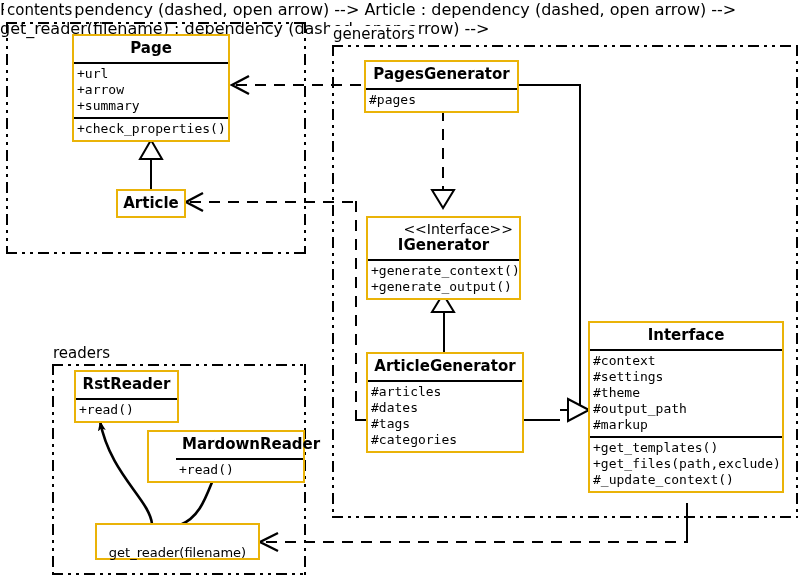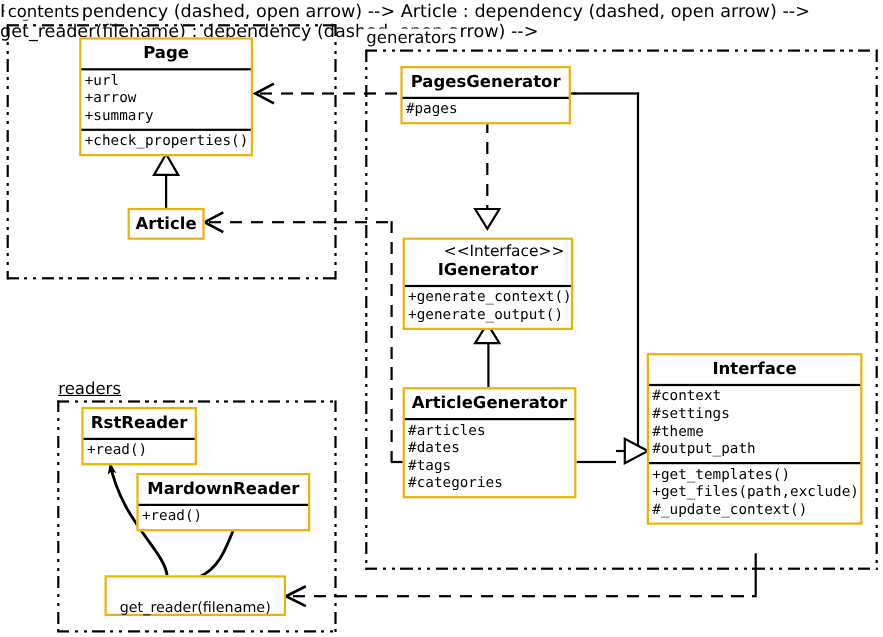--- a/index.html
+++ b/index.html
@@ -150,21 +150,21 @@
     <div class="pkg-edge v" style="left:796px; top:45px;  height:473px;"></div>
     <div class="pkg-label" style="left:330px; top:26px;">generators</div>
   </div>
 
   
   <div>
     <div class="pkg-edge h" style="left:52px;  top:364px; width:254px;"></div>
     <div class="pkg-edge h" style="left:52px;  top:573px; width:254px;"></div>
     <div class="pkg-edge v" style="left:52px;  top:364px; height:211px;"></div>
     <div class="pkg-edge v" style="left:304px; top:364px; height:211px;"></div>
-    <div class="pkg-label" style="left:50px; top:345px;text-decoration:underline;">readers</div>
+    <div class="pkg-label" style="left:50px; top:345px;">readers</div>
   </div>
 
   
 
    Page : dependency (dashed, open arrow) --&gt;
   <div class="dash h" style="left:236px; top:84px; width:288px;"></div>
 
    Article : dependency (dashed, open arrow) --&gt;
   <div class="dash h" style="left:190px; top:201px; width:166px;"></div>
   <div class="dash v" style="left:355px; top:201px; height:219px;"></div>
@@ -266,38 +266,39 @@
   </div>
 
   
   <div class="uml" style="left:588px; top:321px; width:196px;">
     <div class="title">Interface</div>
     <div class="compartment">
       <div class="member">#context</div>
       <div class="member">#settings</div>
       <div class="member">#theme</div>
       <div class="member">#output_path</div>
+      <div class="member">#markup</div>
     </div>
     <div class="compartment">
       <div class="member">+get_templates()</div>
       <div class="member">+get_files(path,exclude)</div>
       <div class="member">#_update_context()</div>
     </div>
   </div>
 
   
   <div class="uml" style="left:74px; top:370px; width:105px;">
     <div class="title">RstReader</div>
     <div class="compartment">
       <div class="member">+read()</div>
     </div>
   </div>
 
   
-  <div class="uml" style="left:124px; top:430px; width:158px;">
+  <div class="uml" style="left:147px; top:430px; width:158px;padding-left:27px;">
     <div class="title">MardownReader</div>
     <div class="compartment">
       <div class="member">+read()</div>
     </div>
   </div>
 
   
   <div class="uml" style="left:95px; top:523px; width:165px; height:37px;">
     <div class="fnlabel">get_reader(filename)</div>
   </div>

